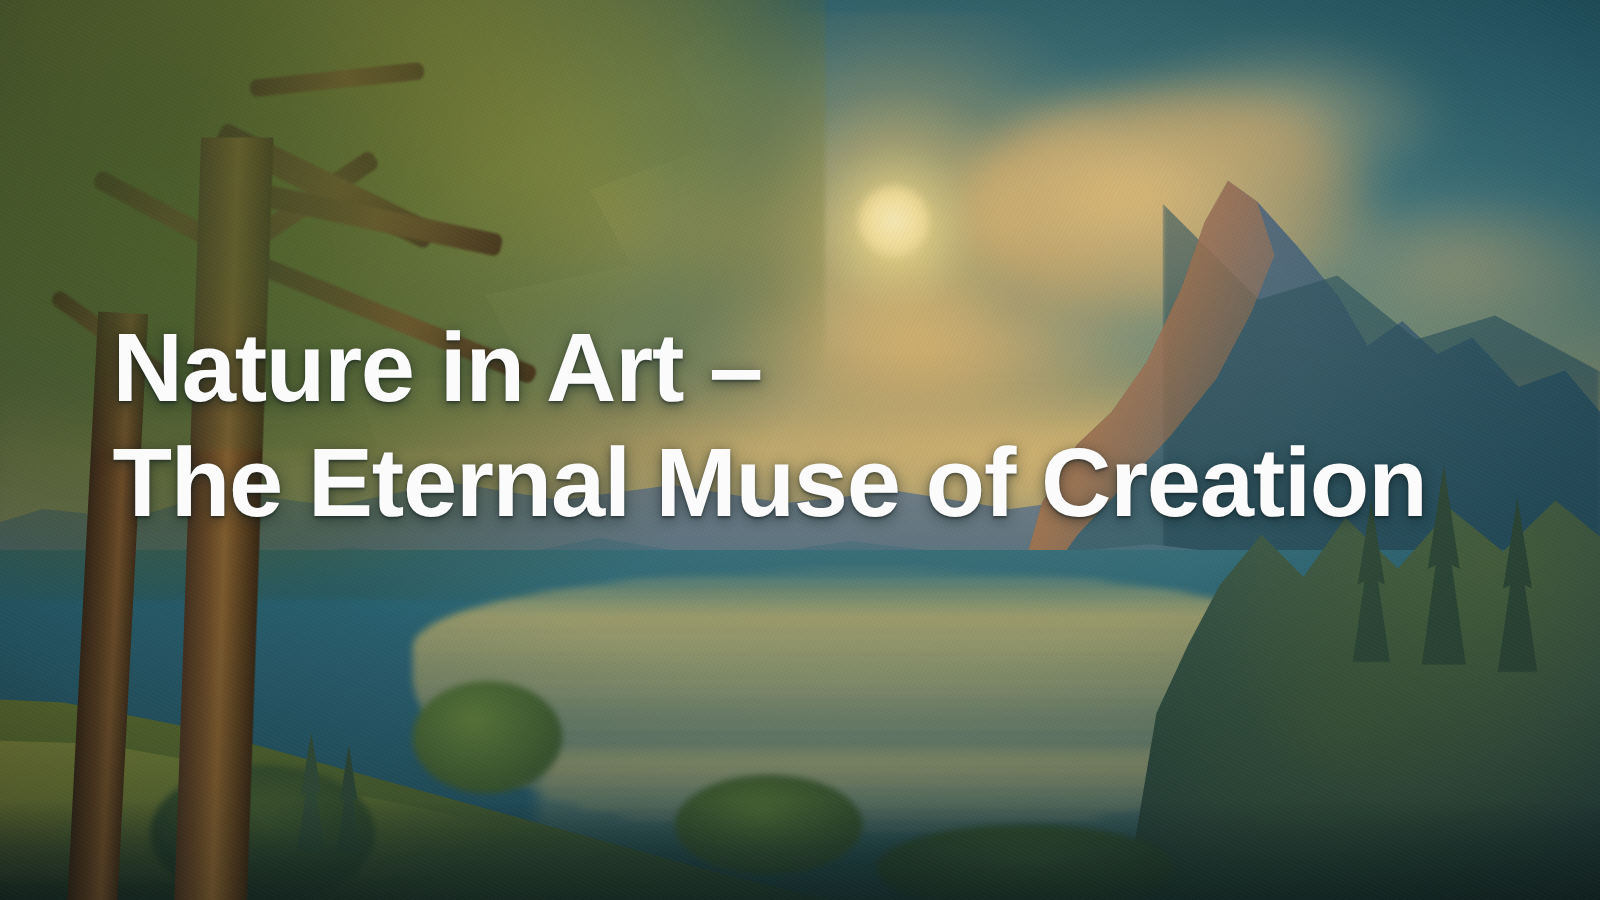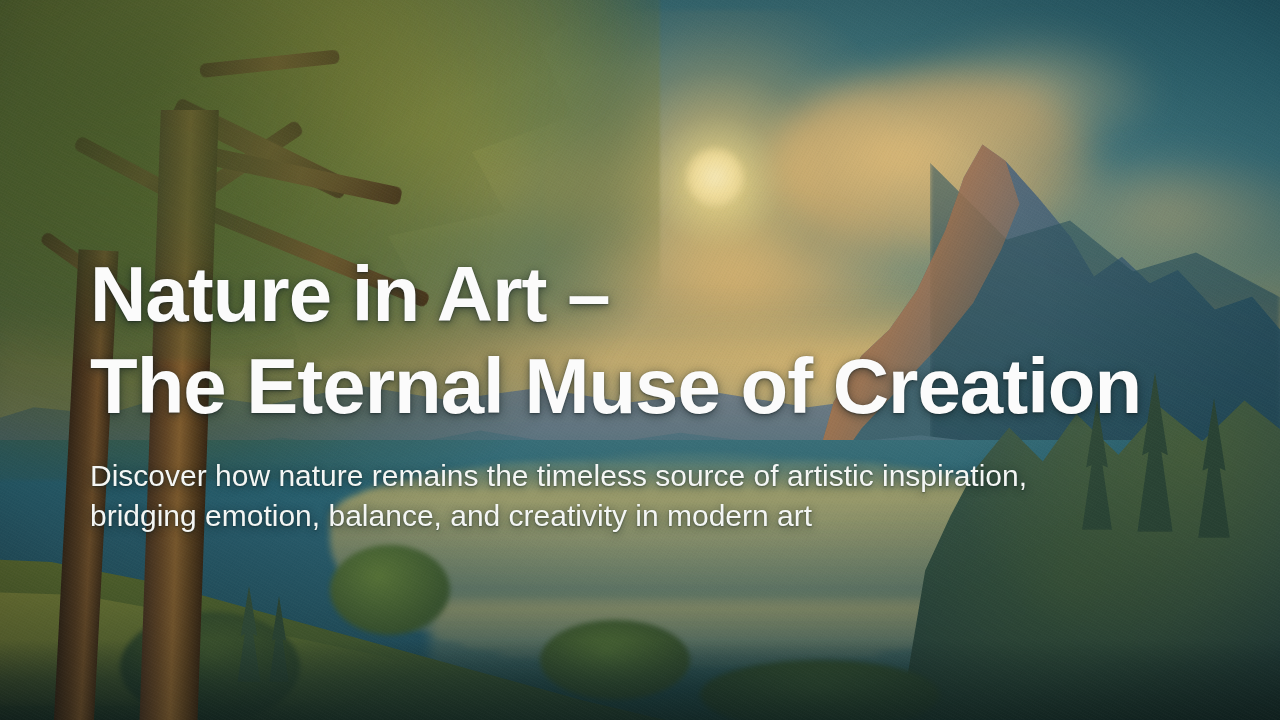--- a/index.html
+++ b/index.html
@@ -316,16 +316,15 @@
   <div class="trunk"></div>
   <div class="canopy-front"></div>
 
   <div class="layer warm-wash"></div>
   <div class="layer vignette"></div>
   <div class="layer grain"></div>
 
   <div class="content">
     <h1 class="title">Nature in Art –
 The Eternal Muse of Creation</h1>
-    <p class="subtitle">Discover how nature remains the timeless source of artistic inspiration, bridging emotion, balance, and creativity in modern art</p>
   </div>
 
 </div>
 
 </body></html>

